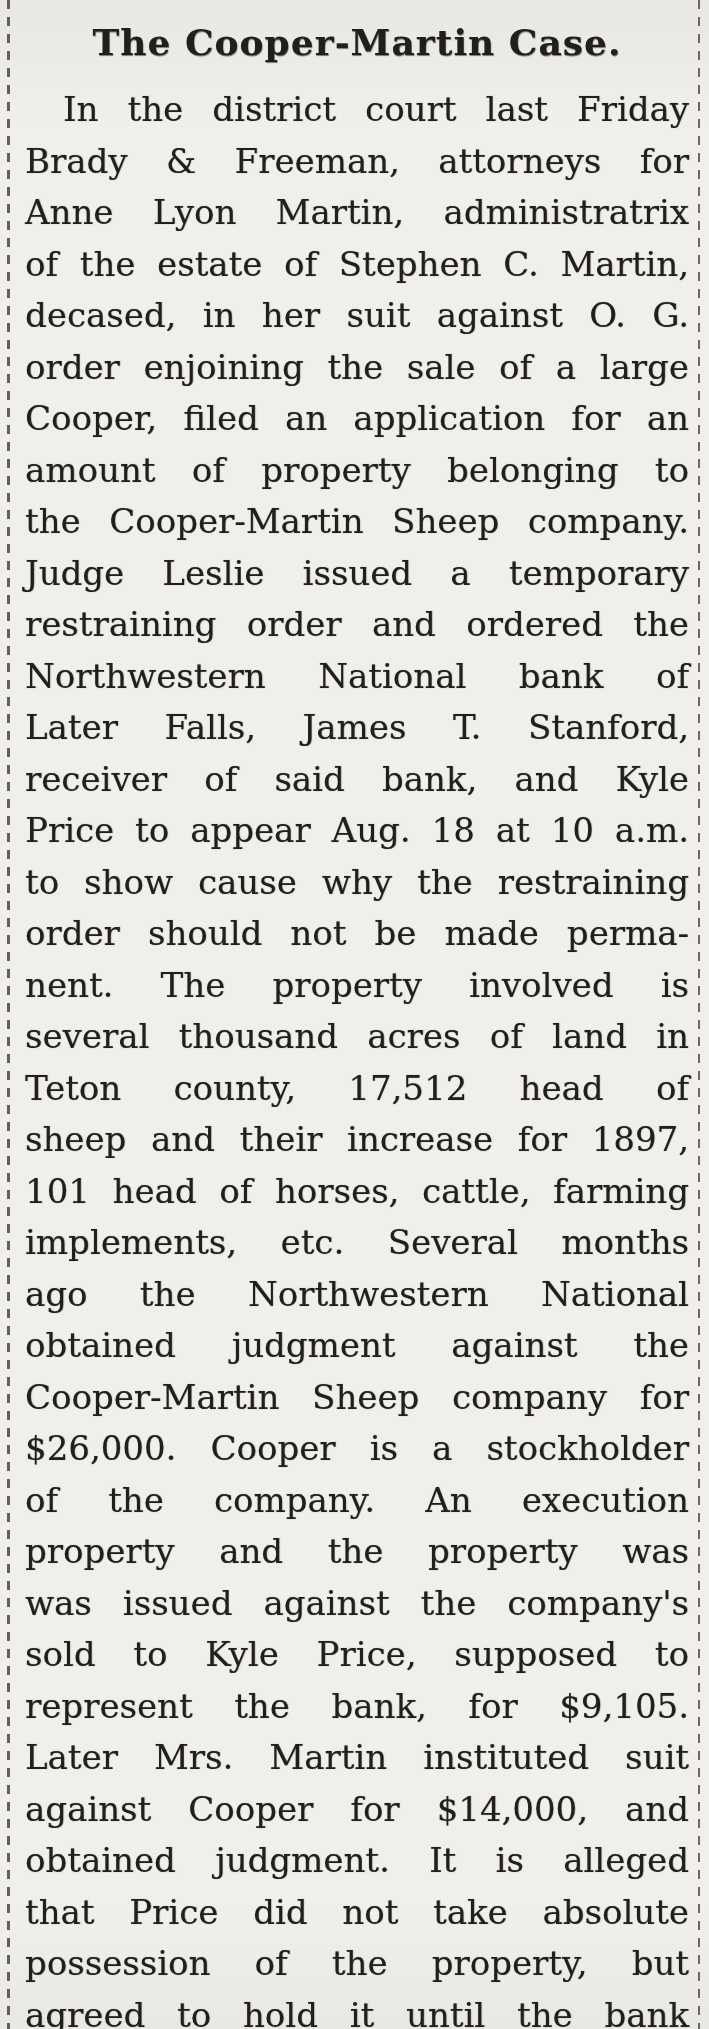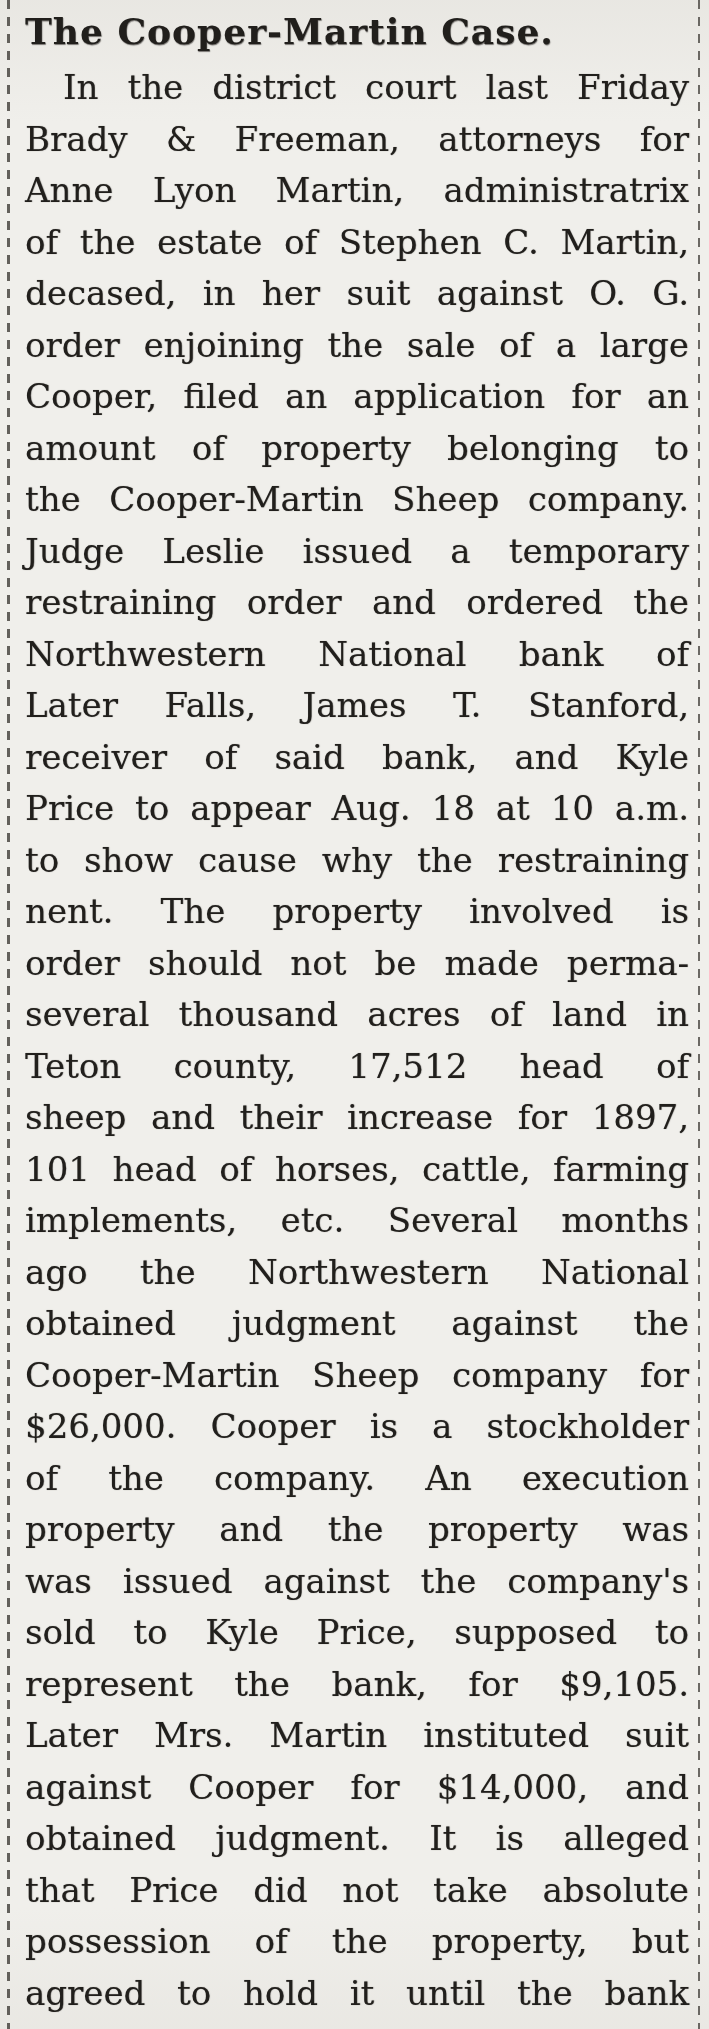--- a/index.html
+++ b/index.html
@@ -35,27 +35,28 @@
   }
   .rule-left  { left: 7px; }
   .rule-right { left: 698px; width: 2px; opacity: 0.8; }
   .article {
     position: absolute;
     left: 25px;
     top: 0;
     width: 664px;
   }
   .headline {
-    margin: 0;
+    margin: 11px;
     padding-top: 10px;
     height: 62px;
     box-sizing: border-box;
     font-size: 36px;
     font-weight: bold;
     letter-spacing: 1px;
+    text-align: center;
     color: var(--ink, #211f1c);
     text-shadow: 0.5px 0.5px 1px rgba(25,22,20,0.55);
   }
   .body-text {
     color: var(--ink, #211f1c);
   }
   .line {
     font-size: 34px;
     line-height: 51.5px;
     height: 51.5px;
@@ -87,22 +88,22 @@
         <div class="line">Cooper, filed an application for an</div>
         <div class="line">amount of property belonging to</div>
         <div class="line">the Cooper-Martin Sheep company.</div>
         <div class="line">Judge Leslie issued a temporary</div>
         <div class="line">restraining order and ordered the</div>
         <div class="line">Northwestern National bank of</div>
         <div class="line">Later Falls, James T. Stanford,</div>
         <div class="line">receiver of said bank, and Kyle</div>
         <div class="line">Price to appear Aug. 18 at 10 a.m.</div>
         <div class="line">to show cause why the restraining</div>
+        <div class="line">order should not be made perma-</div>
         <div class="line">nent. The property involved is</div>
-        <div class="line">order should not be made perma-</div>
         <div class="line">several thousand acres of land in</div>
         <div class="line">Teton county, 17,512 head of</div>
         <div class="line">sheep and their increase for 1897,</div>
         <div class="line">101 head of horses, cattle, farming</div>
         <div class="line">implements, etc. Several months</div>
         <div class="line">ago the Northwestern National</div>
         <div class="line">obtained judgment against the</div>
         <div class="line">Cooper-Martin Sheep company for</div>
         <div class="line">$26,000. Cooper is a stockholder</div>
         <div class="line">of the company. An execution</div>

